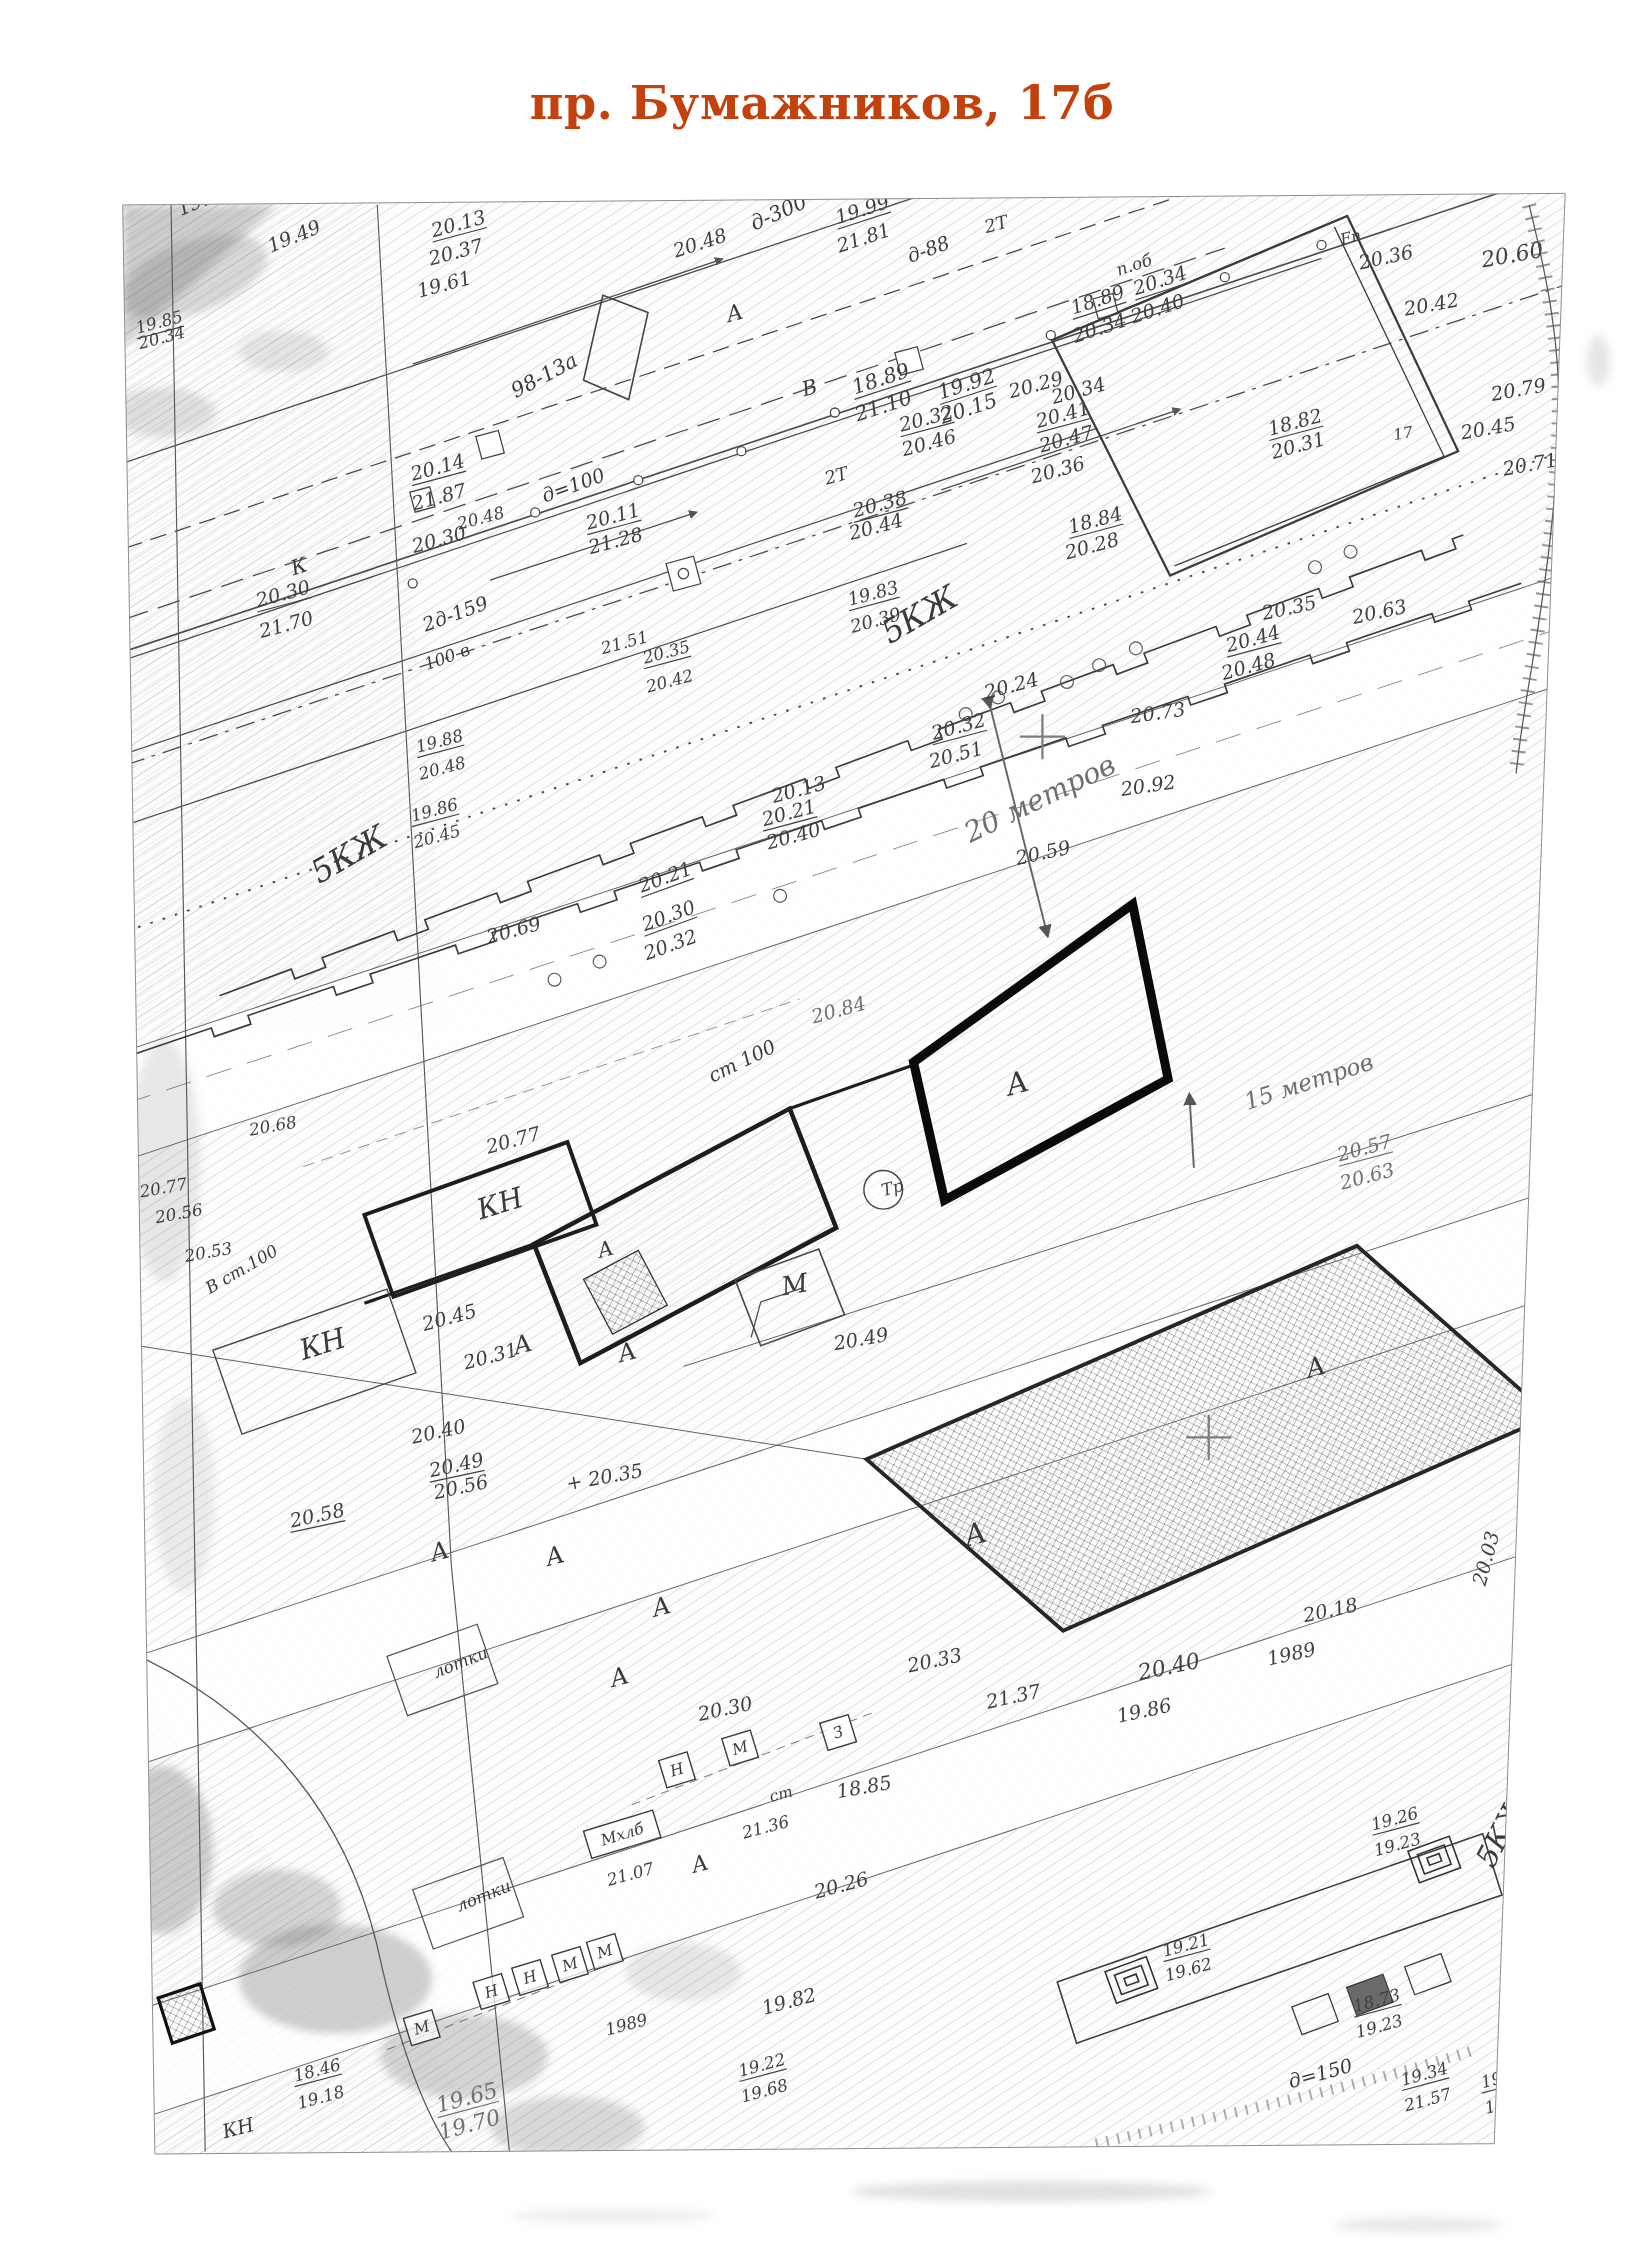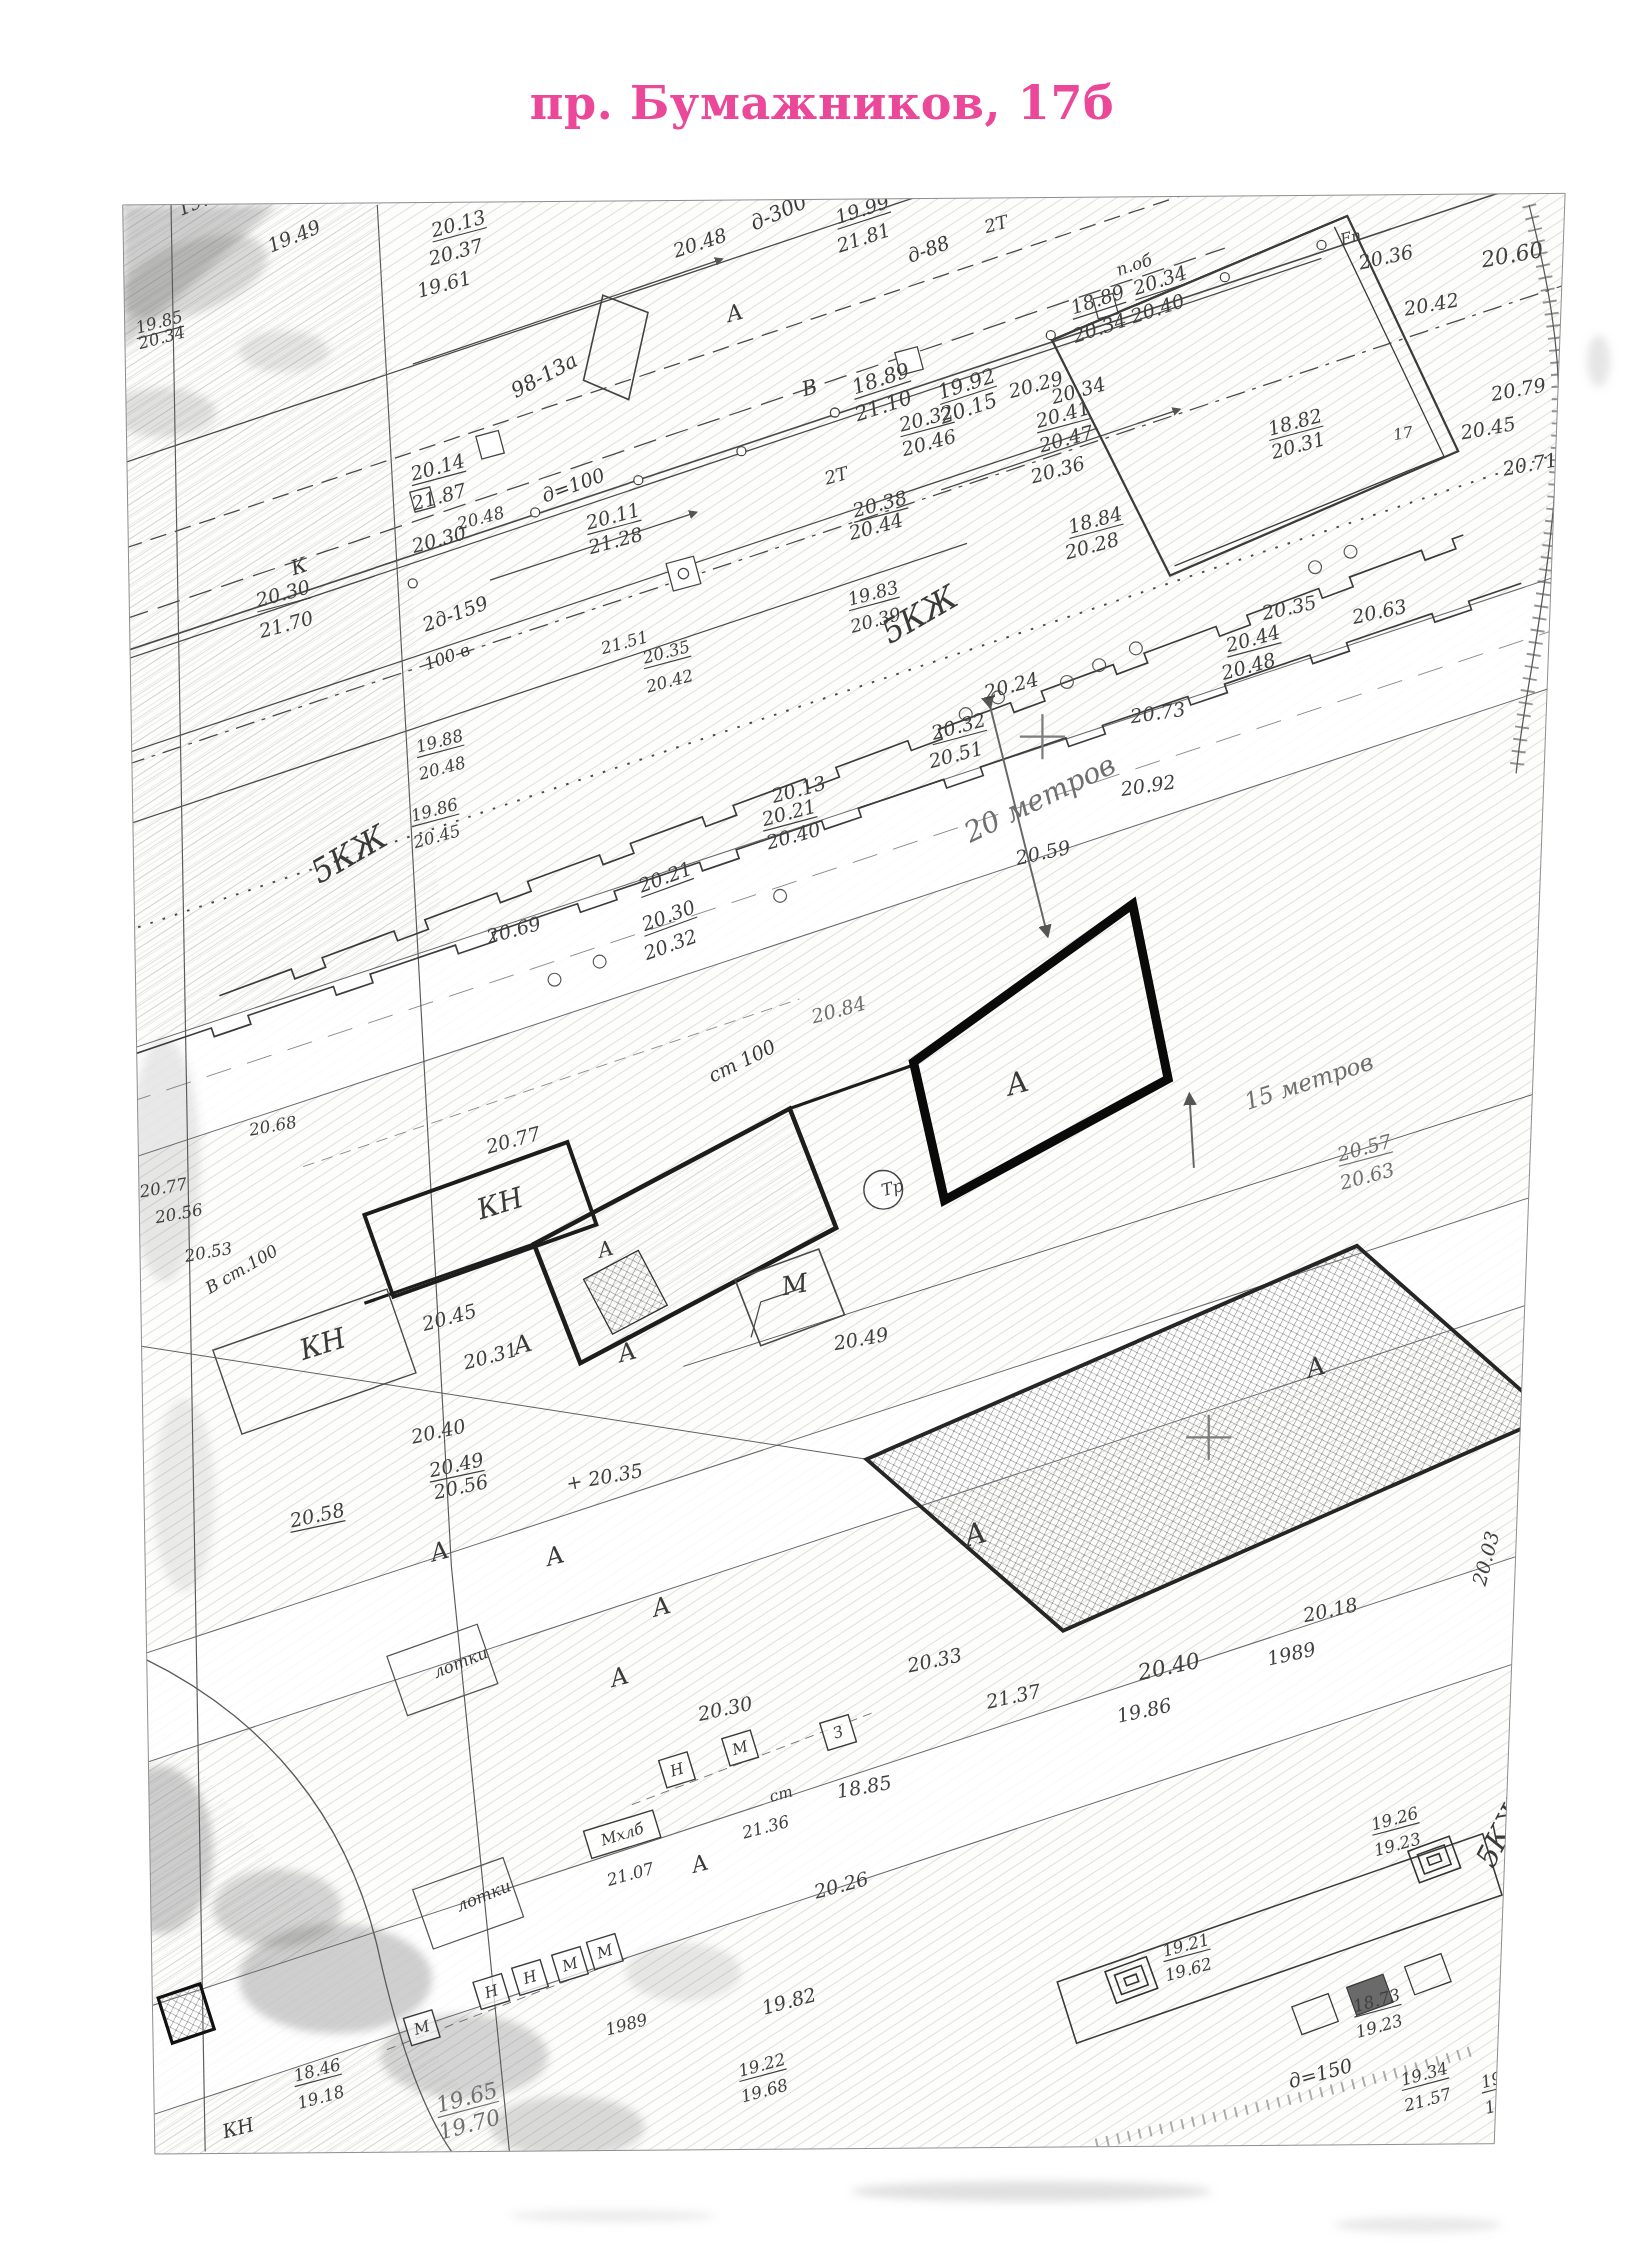--- a/index.html
+++ b/index.html
@@ -1,19 +1,19 @@
 <!DOCTYPE html>
 <html style="font-size:10.3px"><head>
 <meta charset="utf-8">
 <style>
   html,body{margin:0;padding:0;background:#e8e8e8;}
   .page{position:relative;width:1644px;height:2261px;background:#ffffff;overflow:hidden;
         font-family:"DejaVu Serif","Liberation Serif",serif;}
   .title{position:absolute;left:0;top:76px;width:100%;text-align:center;
-         font-weight:bold;font-size:46px;color:#ec4899;letter-spacing:0.6px;}
+         font-weight:bold;font-size:46px;color:#c2410c;letter-spacing:0.6px;}
   svg text{font-family:"DejaVu Serif","Liberation Serif",serif;font-style:italic;}
   .lbl{fill:#3f3f3f;}
   .lbl-h{fill:#6f6f6f;}
   .lbl-i{fill:#3a3a3a;}
 </style>
 </head>
 <body>
 
 <div class="page">
   <div class="title">пр. Бумажников, 17б</div>

